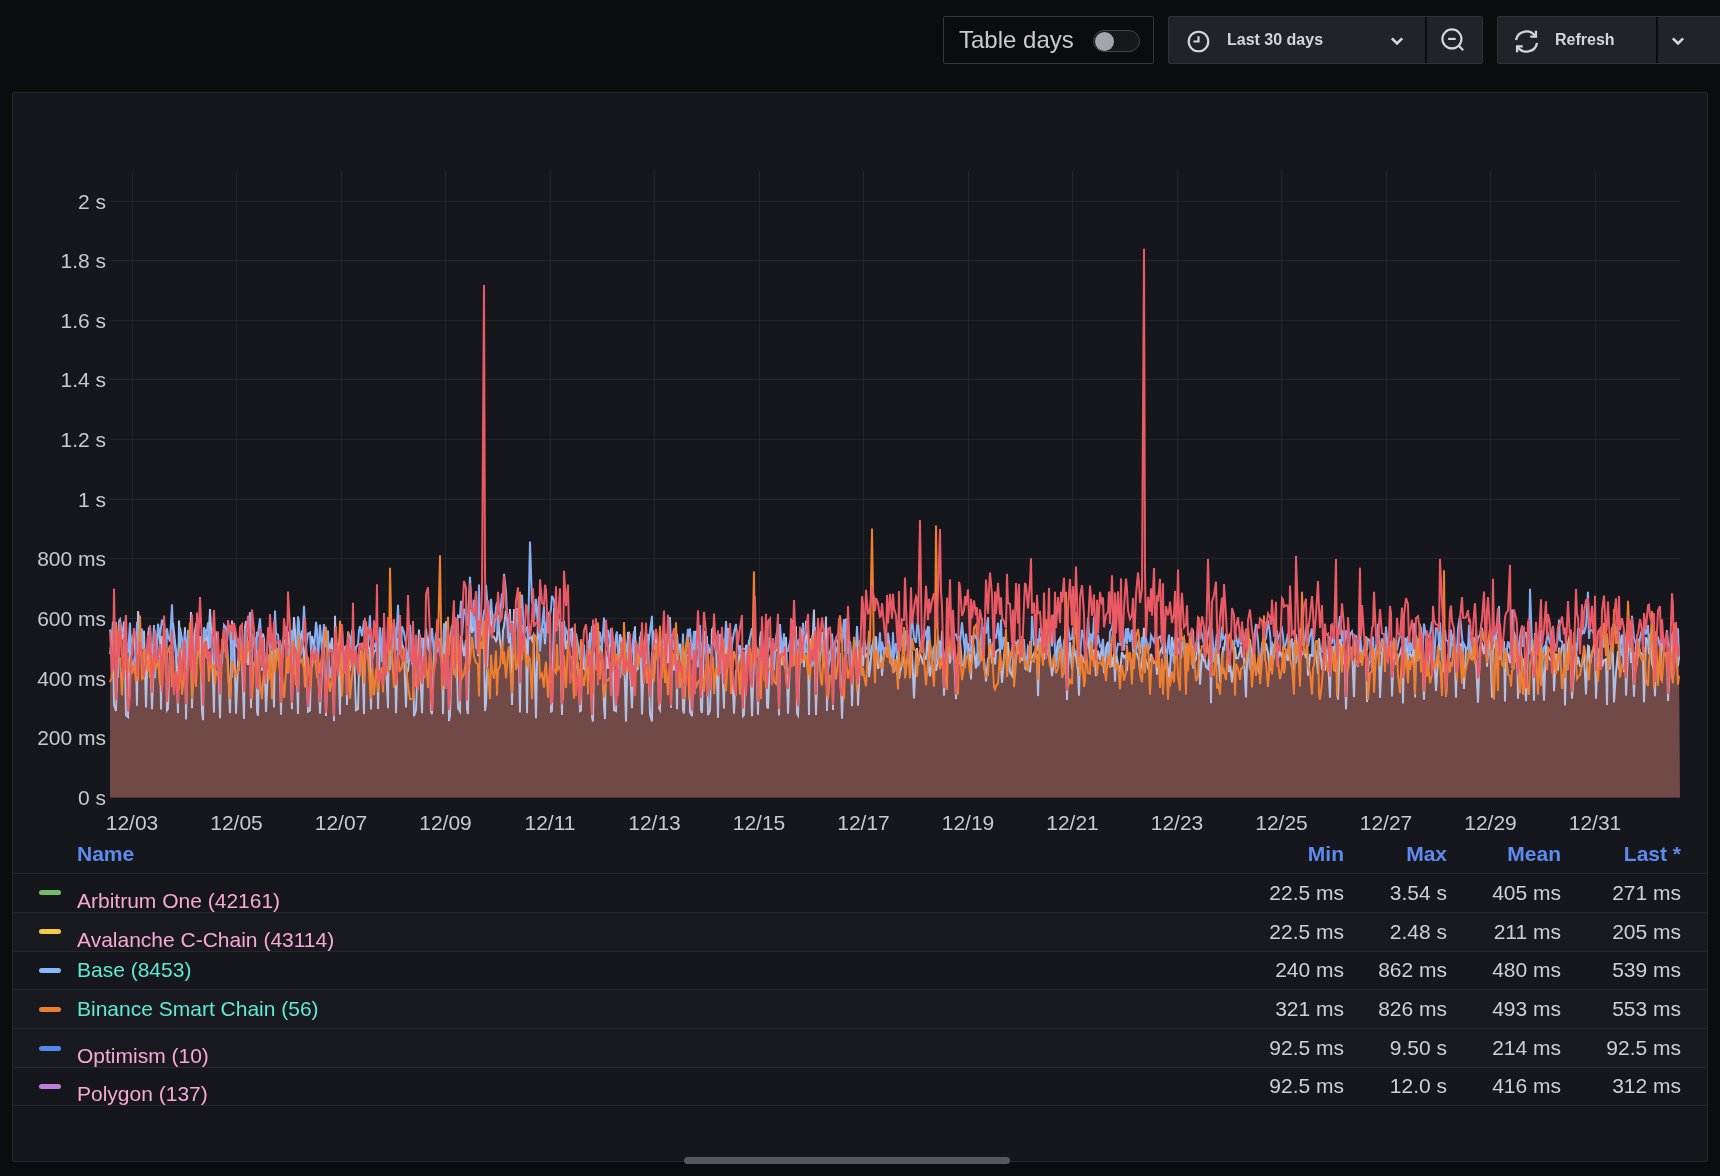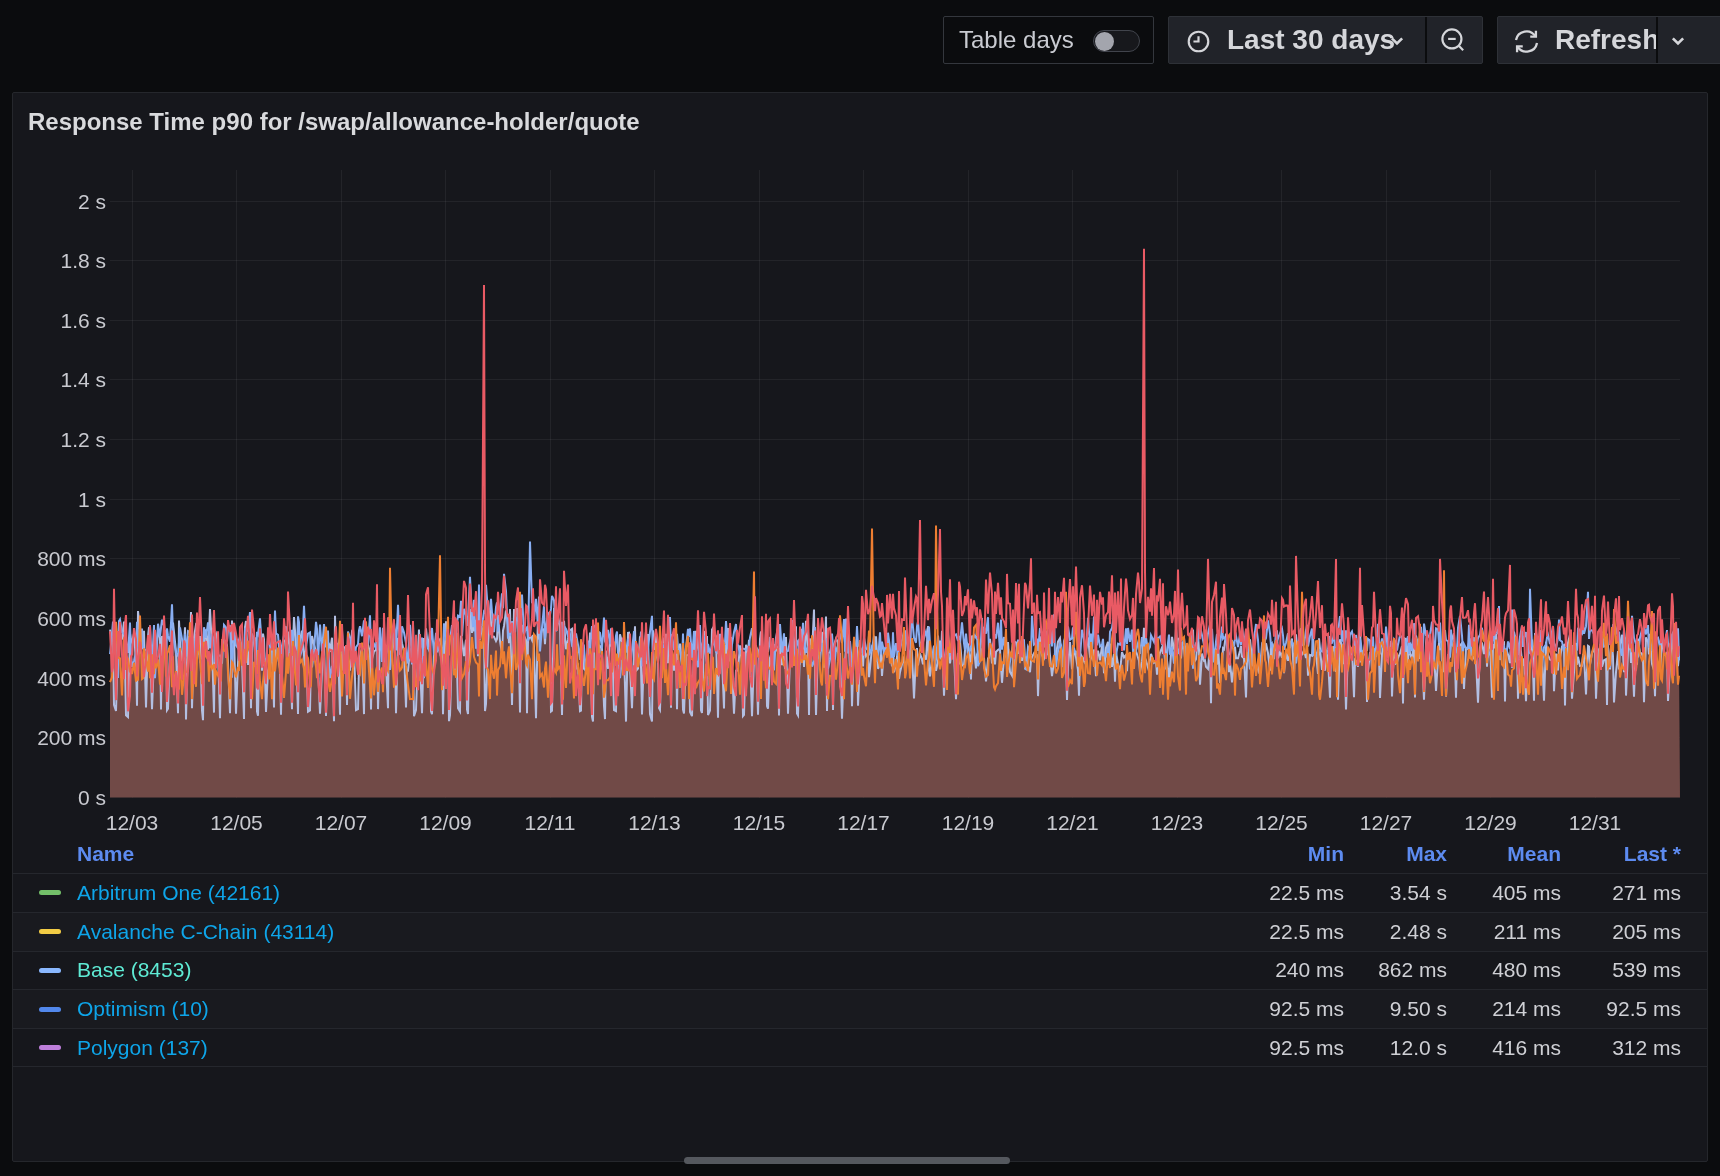--- a/index.html
+++ b/index.html
@@ -8,38 +8,38 @@
 
 .tv-box { left:943px; top:16px; width:211px; height:48px; border:1px solid #34373d;
   border-radius:2px; }
 .tv-label { position:absolute; left:15px; top:50%; transform:translateY(-50%);
   color:#c9cbd1; font-size:24px; }
 .toggle { position:absolute; left:149px; top:13px; width:47px; height:22px;
   background:#17181c; border:1px solid #41444c; border-radius:11px; }
 .knob { position:absolute; left:1px; top:1px; width:19px; height:19px; border-radius:50%;
   background:#a3a5ad; }
 .grp { position:absolute; top:16px; background:#212329; border:1px solid #2e3137;
-  border-radius:2px; height:48px; color:#d5d6da; font-size:28px; font-weight:bold; }
+  border-radius:2px; height:48px; color:#d5d6da; font-size:16px; font-weight:bold; }
 .divider { position:absolute; top:0; width:2px; height:46px; background:#0b0c0e; }
 .vcenter { position:absolute; top:50%; transform:translateY(-50%); white-space:nowrap; }
 
 .panel { left:12px; top:92px; width:1696px; height:1070px; background:#16171c;
   border:1px solid #25272c; border-radius:2px; }
 .ptitle { position:absolute; left:15px; top:15px; color:#d9dadd; font-size:24px; font-weight:bold; }
 
 .legend { position:absolute; left:0; top:741px; width:1694px; }
 .lhead { position:relative; height:39px; color:#5d8bf0; font-size:21px; font-weight:bold; }
 .lhead .hname { position:absolute; left:64px; top:50%; transform:translateY(-50%); }
 .lrow { position:relative; height:38.8px; border-top:1px solid #25272d; font-size:21px; }
 .lrow:last-child { border-bottom:1px solid #25272d; }
 .row-alt { background:#191a1f; }
 .dash { position:absolute; left:26px; top:50%; margin-top:-2.5px; width:22px; height:5px;
   border-radius:2.5px; }
 .lname { position:absolute; left:64px; top:50%; transform:translateY(-50%); }
-.dim { color:#0ea5e9; }
+.dim { color:#f9a8d4;margin-top:8px; }
 .bright { color:#5eead4; }
 .num { position:absolute; top:50%; transform:translateY(-50%); color:#cfd0d5; }
 .hc1,.num.c1 { position:absolute; right:363px; top:50%; transform:translateY(-50%); }
 .hc2,.num.c2 { position:absolute; right:260px; top:50%; transform:translateY(-50%);text-align:center; }
 .hc3,.num.c3 { position:absolute; right:146px; top:50%; transform:translateY(-50%); }
 .hc4,.num.c4 { position:absolute; right:26px; top:50%; transform:translateY(-50%); }
 .sbar { left:684px; top:1157px; width:326px; height:7px; border-radius:3.5px; background:#55585e; }
 </style></head>
 <body>
 
@@ -73,21 +73,20 @@
     <path d="M4.2 20.8 L4.2 16.1 L8.9 16.1" fill="none"></path>
   </svg>
   <span class="vcenter" style="left:57px;">Refresh</span>
   <div class="divider" style="left:158px;"></div>
   <svg class="abs" style="left:172px;top:16px" width="16" height="16" viewBox="0 0 14 14" fill="none" stroke="#d5d6da" stroke-width="2.3">
       <path d="M2.5 4.7 l4.5 4.5 4.5-4.5"></path>
     </svg>
 </div>
 
 <div class="abs panel">
-  <div class="ptitle">Response Time p90 for /swap/allowance-holder/quote</div>
   <div class="legend">
     <div class="lhead">
       <span class="hname">Name</span>
       <span class="hc1">Min</span>
         <span class="hc2">Max</span>
         <span class="hc3">Mean</span>
         <span class="hc4">Last&nbsp;*</span>
     </div>
 <div class="lrow">
 <span class="dash" style="background:#73BF69"></span>
@@ -105,20 +104,28 @@
         <span class="num c3">211 ms</span>
         <span class="num c4">205 ms</span>
 </div>
 <div class="lrow">
 <span class="dash" style="background:#8AB8FF"></span>
         <span class="lname bright">Base (8453)</span>
 <span class="num c1">240 ms</span>
         <span class="num c2">862 ms</span>
         <span class="num c3">480 ms</span>
         <span class="num c4">539 ms</span>
+</div>
+<div class="lrow row-alt">
+<span class="dash" style="background:#ED7E31"></span>
+        <span class="lname bright">Binance Smart Chain (56)</span>
+<span class="num c1">321 ms</span>
+        <span class="num c2">826 ms</span>
+        <span class="num c3">493 ms</span>
+        <span class="num c4">553 ms</span>
 </div>
 <div class="lrow row-alt">
 <span class="dash" style="background:#5288EC"></span>
         <span class="lname dim">Optimism (10)</span>
 <span class="num c1">92.5 ms</span>
         <span class="num c2">9.50 s</span>
         <span class="num c3">214 ms</span>
         <span class="num c4">92.5 ms</span>
 </div>
 <div class="lrow">

